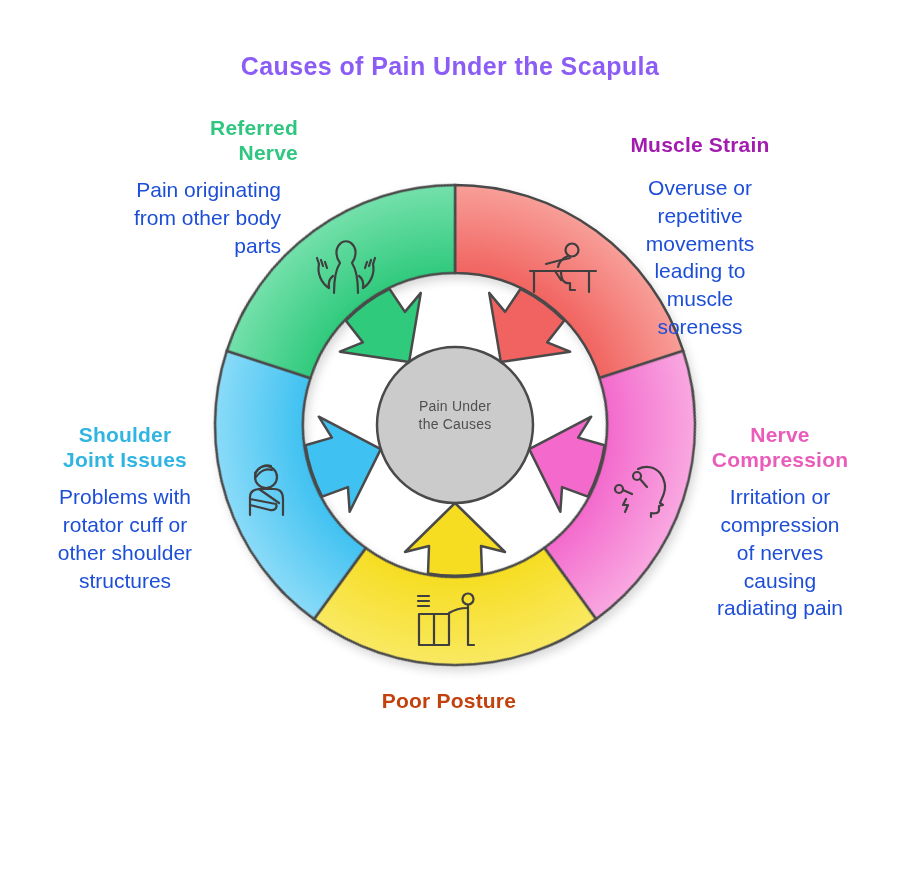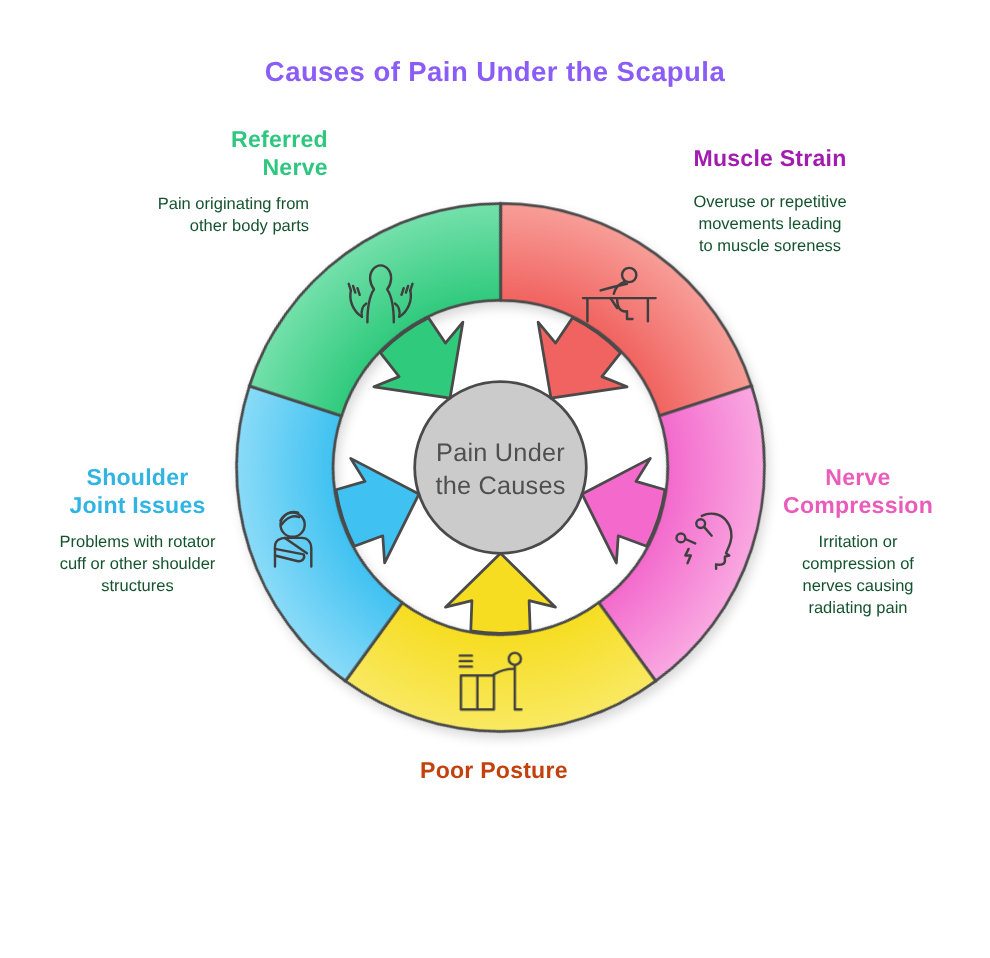--- a/index.html
+++ b/index.html
@@ -7,24 +7,24 @@
     position:relative;width:900px;height:871px;background:#ffffff;overflow:hidden;
     font-family:"Liberation Sans", sans-serif;
   }
   .title{
     position:absolute;left:0;top:52px;width:900px;text-align:center;
     font-size:25px;font-weight:600;color:#8b5cf6;letter-spacing:.4px;
   }
   .wheel-svg{position:absolute;left:0;top:0;}
   .seg{position:absolute;text-align:center;}
   .seg-h{font-size:21px;font-weight:600;line-height:1.2;letter-spacing:.2px;margin:0 0 11px 0;}
-  .seg-p{font-size:15px;font-weight:400;line-height:1.32;color:#14532d;margin:0;}
+  .seg-p{font-size:21px;font-weight:400;line-height:1.32;color:#1d4ed8;margin:0;}
   .center-label{
     position:absolute;left:365px;top:397px;width:180px;text-align:center;
-    font-size:23px;font-weight:500;color:#4f4f4f;line-height:1.3;letter-spacing:.2px;
+    font-size:14px;font-weight:500;color:#4f4f4f;line-height:1.3;letter-spacing:.2px;
   }
 </style>
 </head>
 <body>
 
 <div class="stage">
 
   <div class="title">Causes of Pain Under the Scapula</div>
 
   <svg class="wheel-svg" width="900" height="871" viewBox="0 0 900 871">

